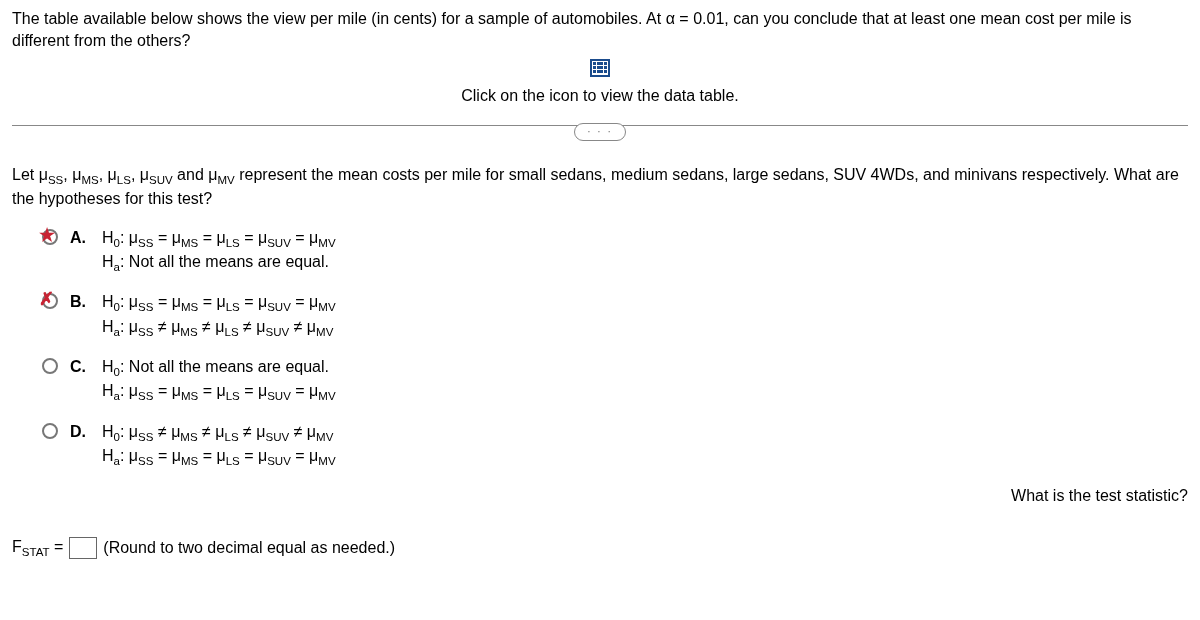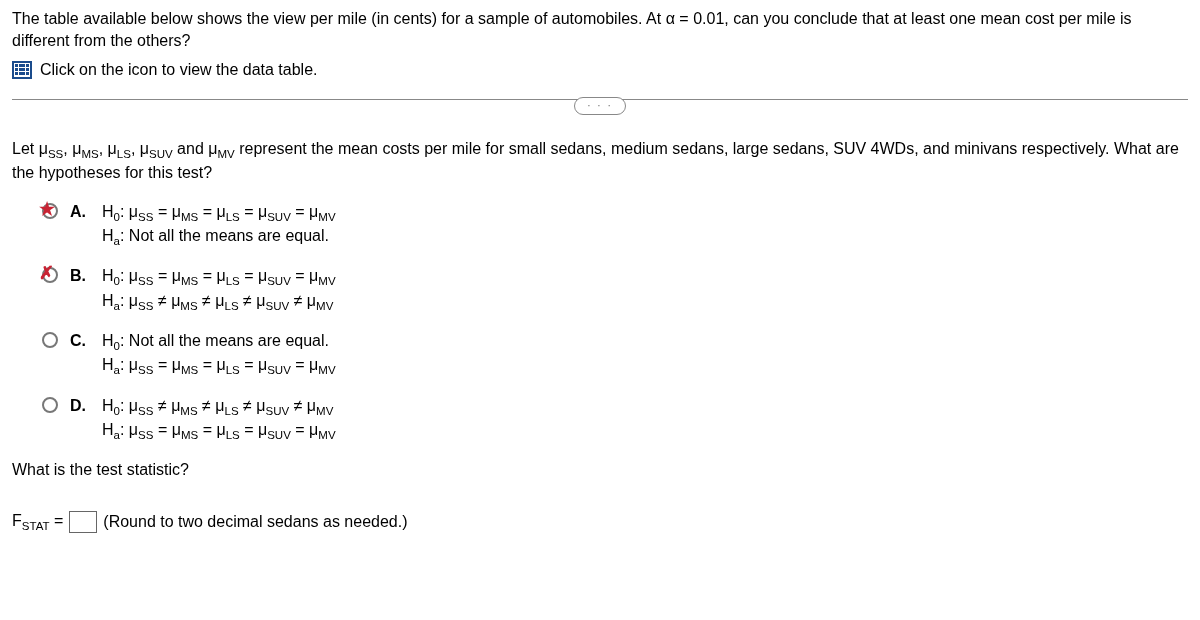--- a/index.html
+++ b/index.html
@@ -6,21 +6,21 @@
     body {
       font-family: Arial, Helvetica, sans-serif;
       font-size: 16px;
       color: #000;
       background: #fff;
       padding: 8px 12px;
       width: 1200px;
       line-height: 1.4;
     }
     .question-intro { margin-bottom: 6px; }
-    .data-link-row { display: flex; align-items: center; gap: 8px; margin-bottom: 18px; }
+    .data-link-row { display: flex; align-items: center; gap: 8px; margin-bottom: 18px; flex-direction: column; }
     .grid-icon {
       width: 20px; height: 18px;
       border: 2px solid #1a4b8c;
       display: inline-flex; flex-direction: column;
       justify-content: space-around;
       padding: 1px 1px;
       cursor: pointer;
     }
     .grid-icon .row { display: flex; justify-content: space-around; height: 3px; }
     .grid-icon .cell { width: 3px; height: 3px; background: #1a4b8c; }
@@ -53,21 +53,21 @@
     .x-wrong { color: #c82333; }
     .choice-letter { font-weight: bold; width: 22px; flex-shrink:0; }
     .choice-body { }
     .sub { vertical-align: sub; font-size: 0.72em; }
     .fstat-row { display:flex; align-items:center; gap:6px; margin-top: 16px;}
     .fstat-box {
       width: 28px; height: 22px;
       border: 1px solid #666;
       background: #fff;
     }
-    .test-stat-q { margin-top: 6px; margin-bottom: 28px; }
+    .test-stat-q { margin-top: 6px; margin-bottom: 28px; text-align: right; }
     .no-select { user-select: none; }
   </style>
 </head>
 <body>
 
 <div class="question-intro">The table available below shows the view per mile (in cents) for a sample of automobiles. At α = 0.01, can you conclude that at least one mean cost per mile is different from the others?</div>
 
 <div class="data-link-row">
   <span class="grid-icon no-select">
     <span class="row">
@@ -151,14 +151,14 @@
 
 </div>
 
 <div class="test-stat-q">What is the test statistic?</div>
 
 <div class="fstat-row">
   <span>
     <span>F</span><span class="sub">STAT</span><span> = </span>
   </span>
   <span class="fstat-box"></span>
-  <span>(Round to two decimal sedans as needed.)</span>
+  <span>(Round to two decimal equal as needed.)</span>
 </div>
 
 </body></html>

